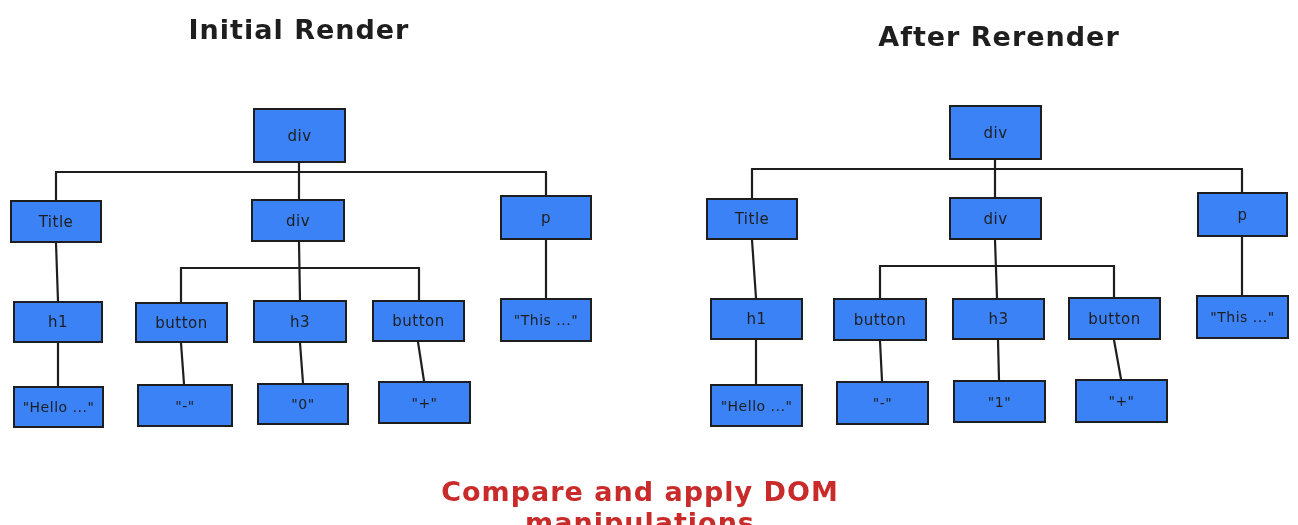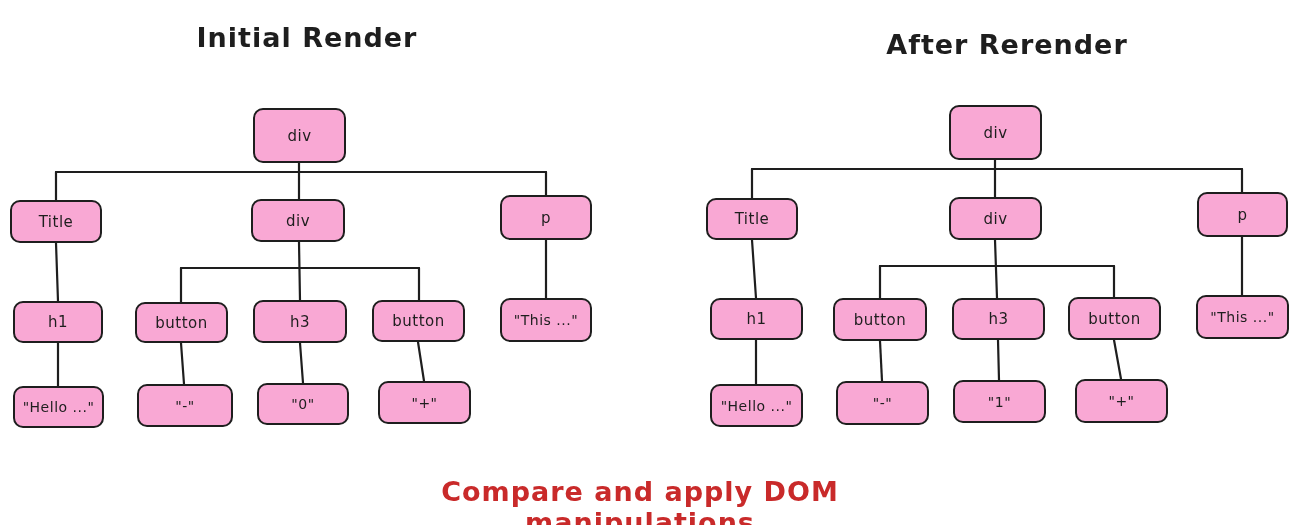--- a/index.html
+++ b/index.html
@@ -17,36 +17,36 @@
     overflow: hidden;
   }
   .connectors {
     position: absolute;
     left: 0;
     top: 0;
     pointer-events: none;
   }
   .heading {
     position: absolute;
-    margin: 12px;
+    margin: 4px;
     text-align: center;
     font-size: 27px;
     font-weight: 700;
     letter-spacing: 1px;
     color: #1e1e1e;
   }
   .left-heading  { left: 95px;  top: 10px; width: 400px; }
   .right-heading { left: 795px; top: 17px; width: 400px; }
 
   .node {
     position: absolute;
     box-sizing: border-box;
     border: 2.5px solid #1e1e1e;
-    border-radius: 10px;
-    background: #f9a8d4;
+    border-radius: 0;
+    background: #3b82f6;
     display: flex;
     align-items: center;
     justify-content: center;
     font-size: 15px;
     font-weight: 500;
     letter-spacing: 0.5px;
     white-space: nowrap;
   }
   .node.small-text { font-size: 14px; }
 

